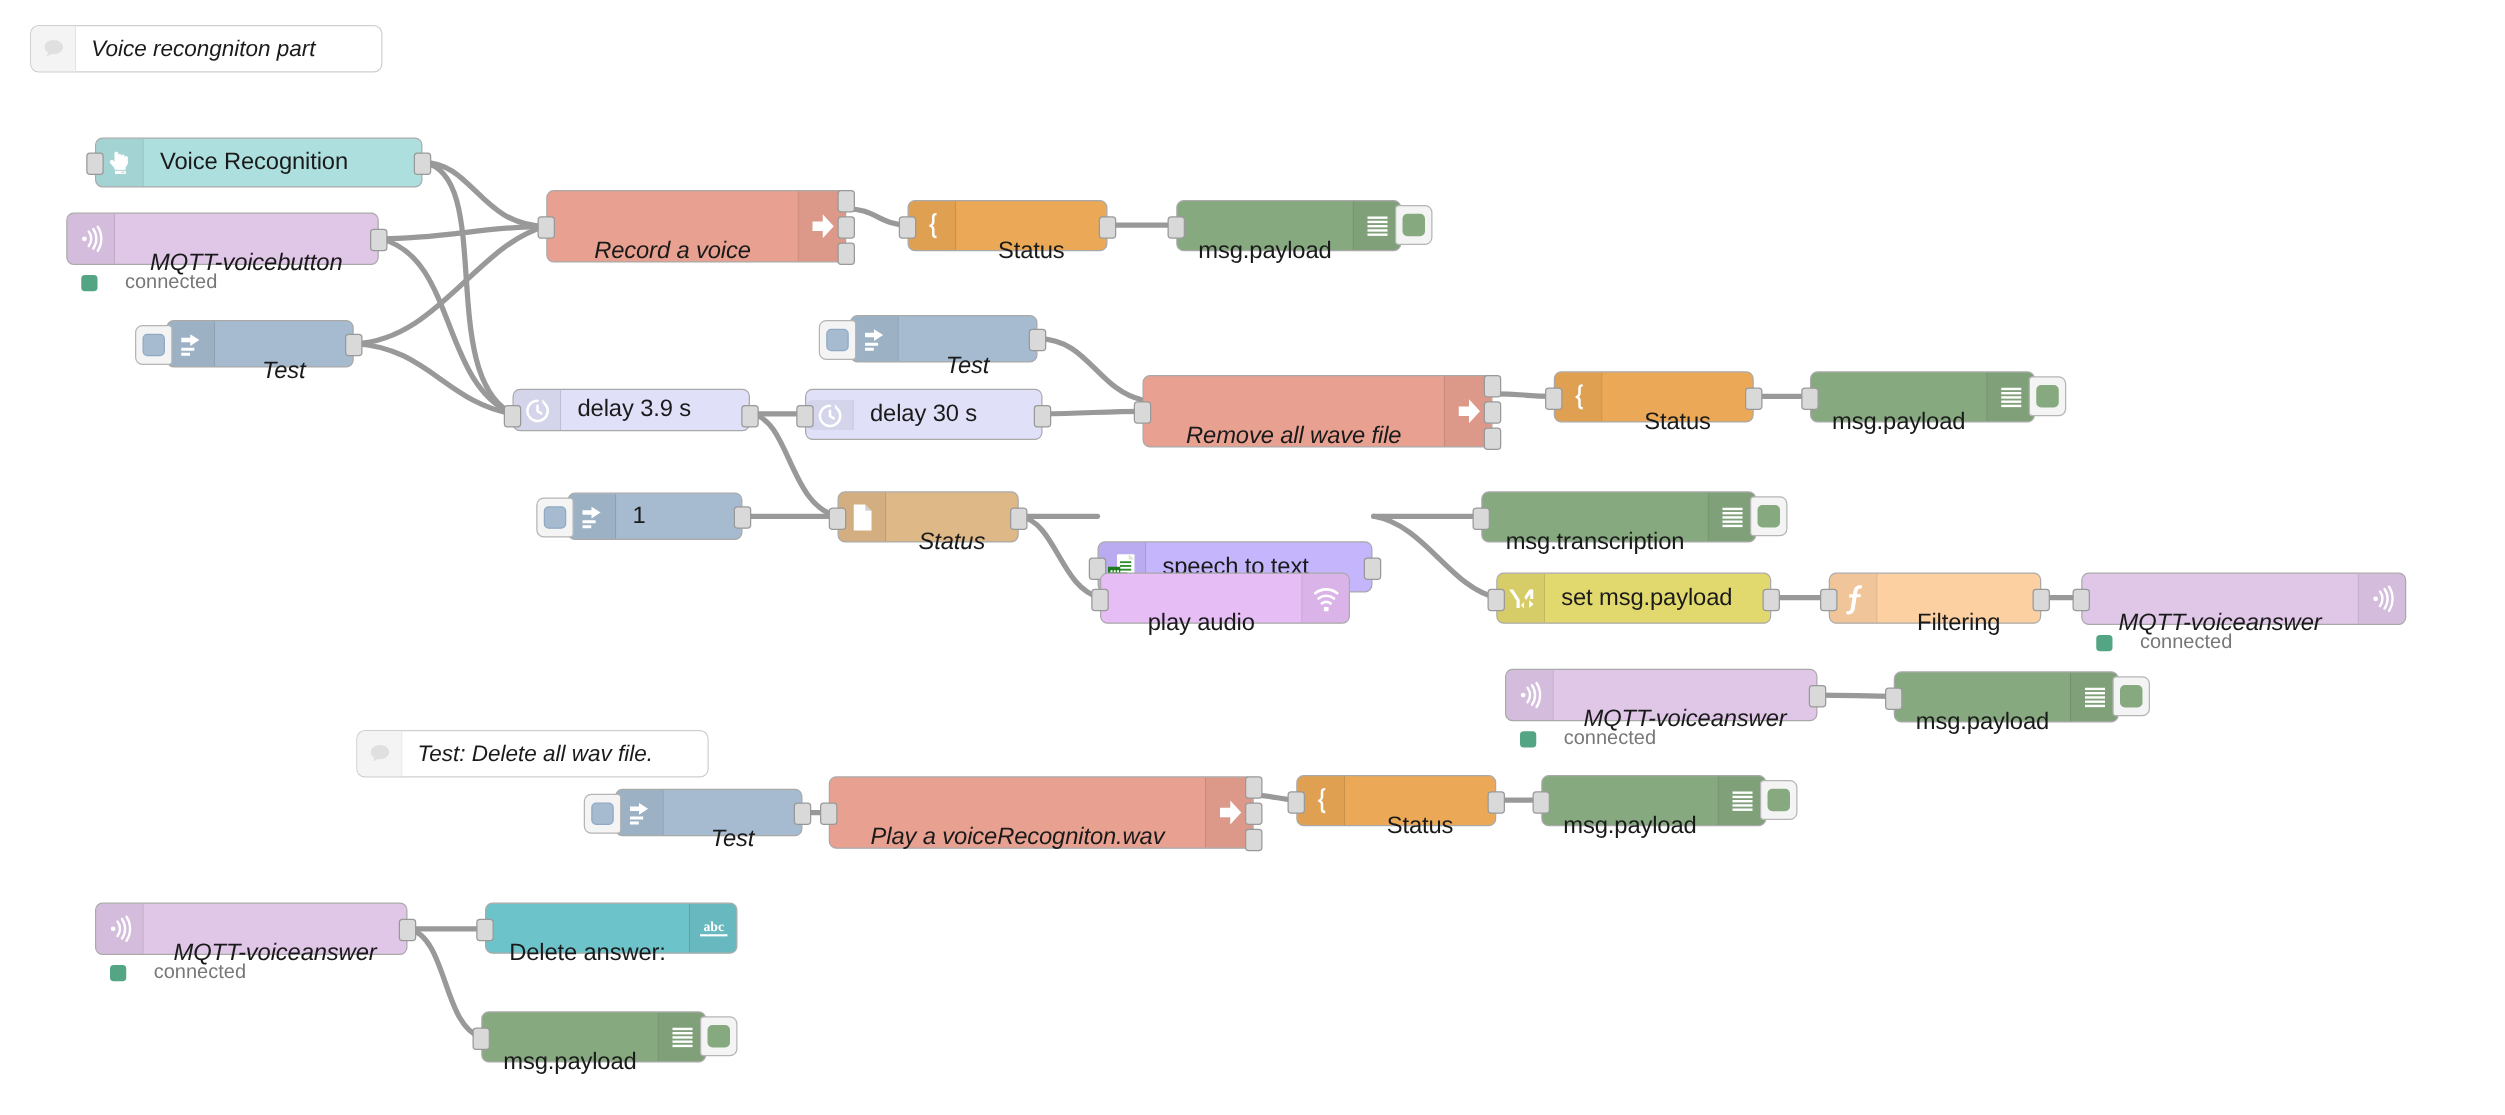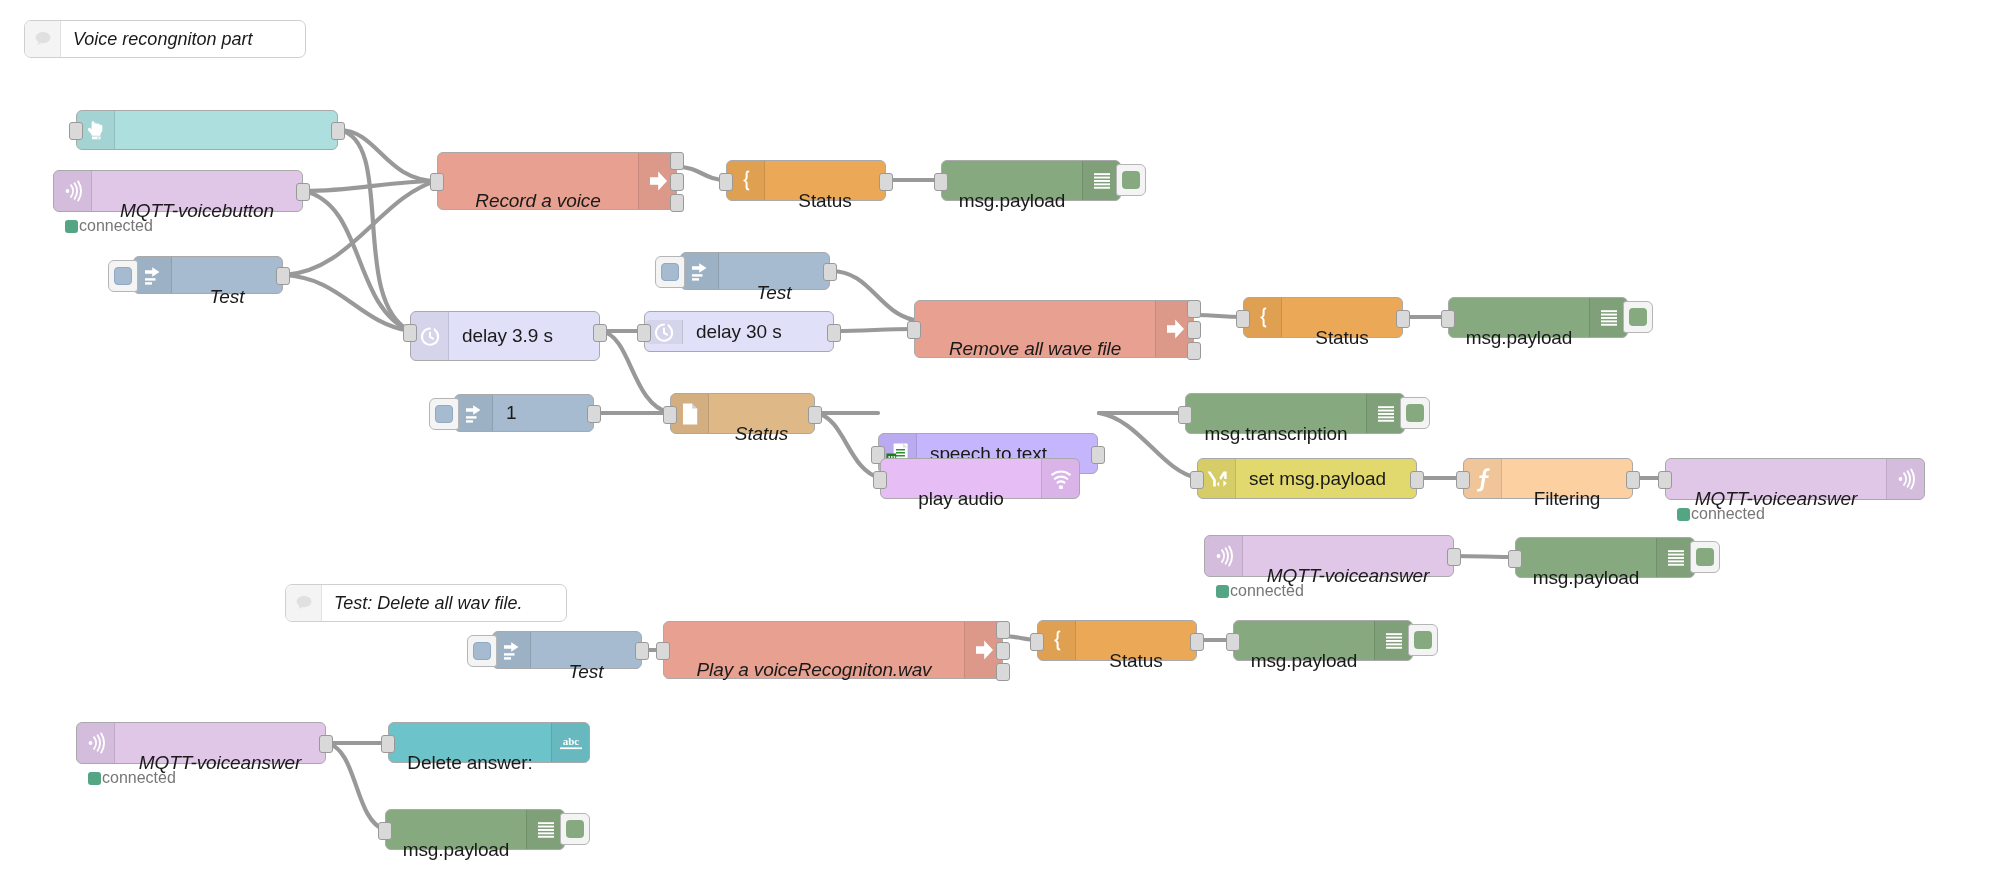--- a/index.html
+++ b/index.html
@@ -76,21 +76,21 @@
     border-radius: 3px;
   }
   .port.in  { left: -8px; }
   .port.out { right: -8px; }
 
   
   .status {
     position: absolute;
     display: flex;
     align-items: center;
-    gap: 1px;
+    gap: 22px;
     font-size: 16px;
     color: #777777;
     white-space: nowrap;
   }
   .status .dot {
     width: 13px; height: 13px;
     border-radius: 3px;
     background: #53a584;
     display: inline-block;
   }
@@ -189,20 +189,21 @@
     </svg>
   <div id="nodes-layer">
       <div class="node" style="left: 76px; top: 110px; width: 262px; height: 40px; background: rgb(173, 223, 223);">
         <div class="icon-box">
           <svg class="gly" width="24" height="24" viewBox="0 0 24 24">
         <path d="M9.2 3.1c-.9 0-1.6.8-1.6 1.7v6.6l-1-1.1c-.6-.7-1.7-.7-2.3 0-.6.6-.6 1.6 0 2.2l3.3 3.9v1.3h8.9v-1.6c0-.6.3-1 .8-1.5.7-.7 1-1.4 1-2.4V8.1c0-.8-.6-1.4-1.3-1.4-.7 0-1.3.6-1.3 1.4V7c0-.8-.6-1.4-1.3-1.4-.7 0-1.3.6-1.3 1.4v-.5c0-.8-.6-1.4-1.3-1.4-.6 0-1.1.4-1.2 1V4.8c0-.9-.7-1.7-1.6-1.7z" fill="#ffffff"></path>
         <rect x="8" y="18.6" width="8.6" height="2.6" rx="0.5" fill="#ffffff"></rect>
         <rect x="13.2" y="19.3" width="2.2" height="1.3" fill="rgba(0,0,0,0.18)"></rect>
           </svg>
         </div>
+        <div class="label">Voice Recognition</div>
         <div class="port in" style="top: 11px;"></div>
         <div class="port out" style="top: 11px;"></div>
       </div>
       <div class="node" style="left: 53px; top: 170px; width: 250px; height: 42px; background: rgb(224, 199, 232);">
         <div class="icon-box">
           <svg class="gly" width="24" height="24" viewBox="0 0 24 24">
         <circle cx="6.5" cy="12" r="1.9" fill="#ffffff"></circle>
         <path d="M10 6.2a9.4 9.4 0 0 1 0 11.6" stroke="#ffffff" stroke-width="1.9" fill="none" stroke-linecap="round"></path>
         <path d="M13.6 4.2a13.6 13.6 0 0 1 0 15.6" stroke="#ffffff" stroke-width="1.9" fill="none" stroke-linecap="round"></path>
         <path d="M17.2 2.4a17.6 17.6 0 0 1 0 19.2" stroke="#ffffff" stroke-width="1.9" fill="none" stroke-linecap="round"></path>
@@ -274,21 +275,21 @@
         <rect x="4" y="15.2" width="10.5" height="2.4" fill="#ffffff"></rect>
         <rect x="4" y="19.2" width="7" height="2.4" fill="#ffffff"></rect>
           </svg>
         </div>
         <div class="label center ital">Test</div>
         <div class="port out" style="top: 10px;"></div>
         <div class="inject-pad">
           <div class="inner" style="background: rgb(166, 187, 207);"></div>
         </div>
       </div>
-      <div class="node" style="left: 410px; top: 311px; width: 190px; height: 50px; background: rgb(224, 224, 248);">
+      <div class="node" style="left: 410px; top: 311px; width: 190px; height: 34px; background: rgb(224, 224, 248);">
         <div class="icon-box">
           <svg class="gly" width="24" height="24" viewBox="0 0 24 24">
         <path d="M12 4.6a8.1 8.1 0 1 0 5.8 2.4" stroke="#ffffff" stroke-width="2" fill="none" stroke-linecap="round"></path>
         <path d="M15.8 3.4l2.6 2.6-2.4 1.2z" fill="#ffffff"></path>
         <path d="M12 8.6v4.3l3 1.8" stroke="#ffffff" stroke-width="2" fill="none" stroke-linecap="round"></path>
           </svg>
         </div>
         <div class="label">delay 3.9 s</div>
         <div class="port in" style="top: 11.5px;"></div>
         <div class="port out" style="top: 11.5px;"></div>

